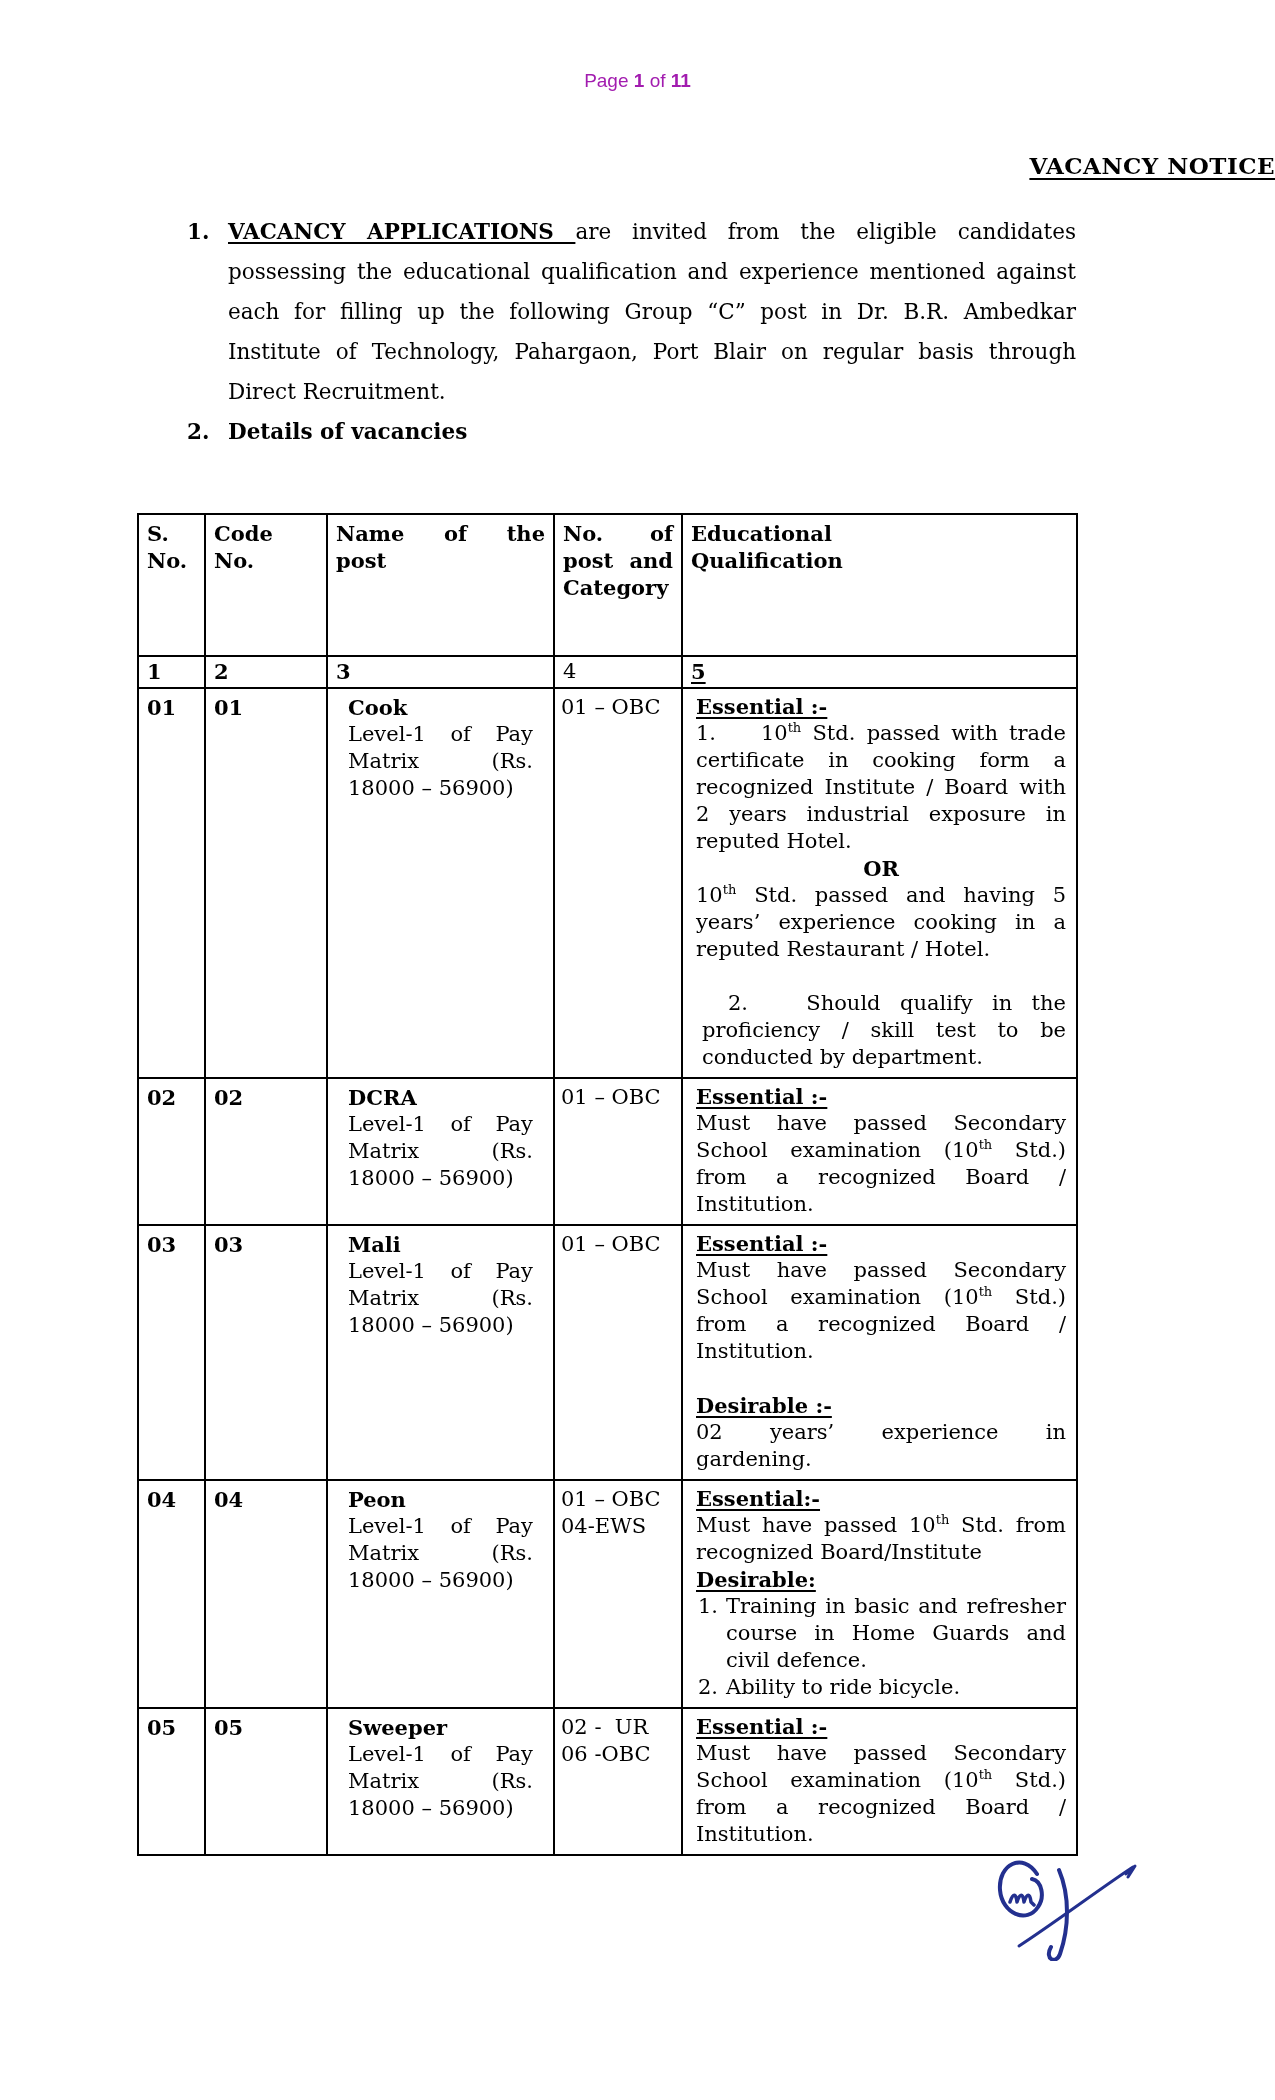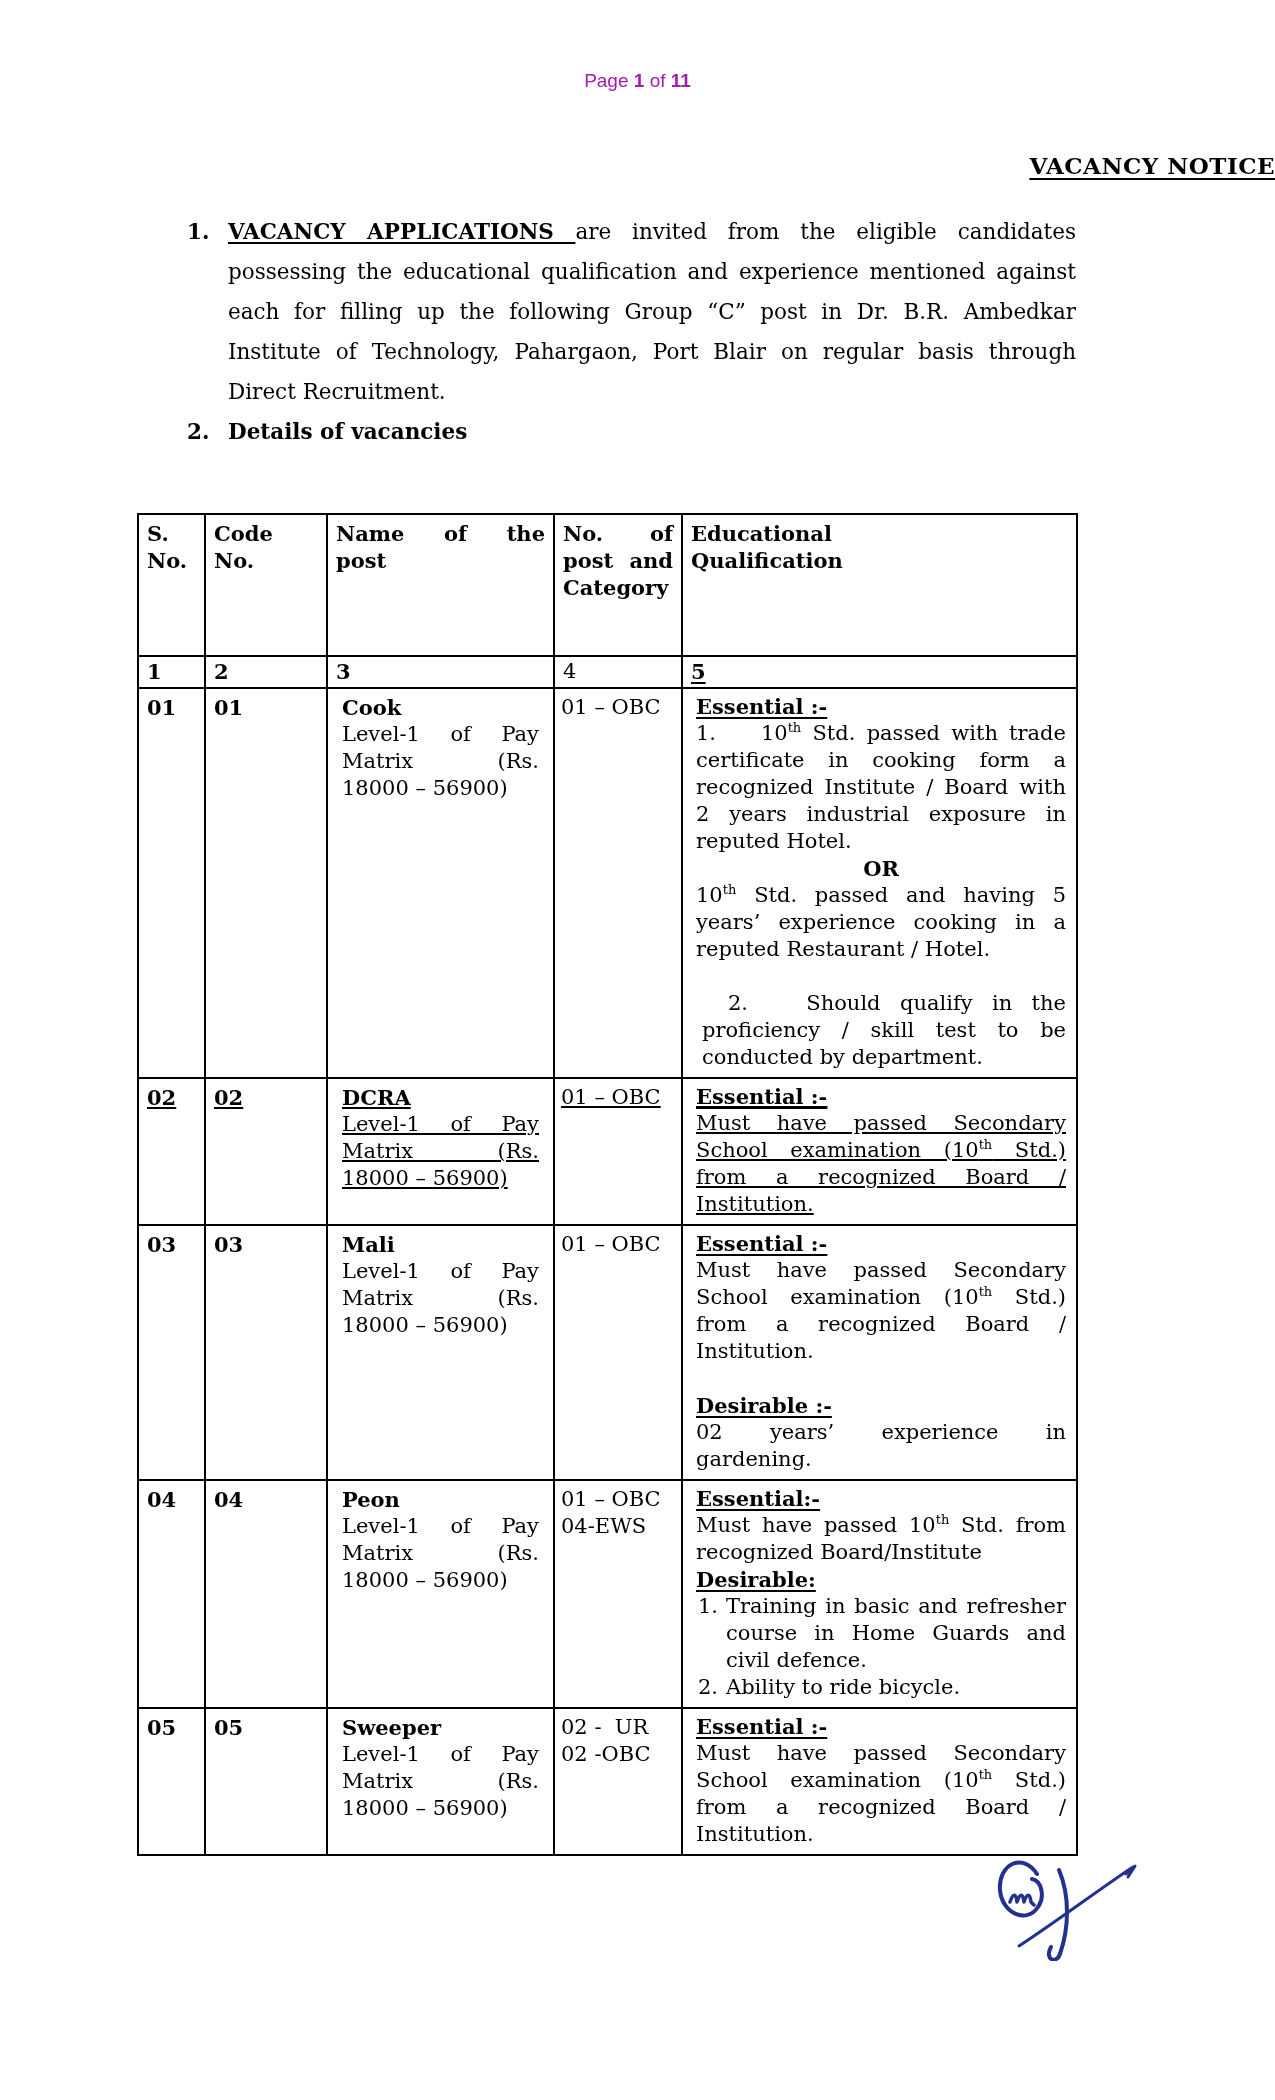--- a/index.html
+++ b/index.html
@@ -70,21 +70,21 @@
     text-align: left;
     font-weight: 400;
   }
   .vtable th { font-weight: 700; height: 142px; }
   .hline { text-align: justify; }
   .hline.spread { text-align-last: justify; }
   .idx td { padding: 1px 8px; height: 28px; }
   .idx .b { font-weight: 700; }
   .idx .u { font-weight: 700; text-decoration: underline; text-underline-offset: 3px; }
   td.sno, td.code { font-weight: 700; }
-  td.namecell { padding: 5px 14px; }
+  td.namecell { padding: 5px 20px; }
   .post-name { font-weight: 700; display: block; }
   .pay-line { text-align: justify; text-align-last: justify; }
   .pay-line.last { text-align-last: left; }
   td.catcell { padding: 5px 6px; }
   td.qualcell { padding: 4px 10px 6px 13px; }
   .qual-h { font-weight: 700; }
   .qual-h span { text-decoration: underline; text-underline-offset: 3px; }
   .qual-p { text-align: justify; }
   .qual-p2 { text-align: justify; text-indent: 26px; padding-left: 6px; }
   .qual-or { text-align: center; font-weight: 700; }
@@ -178,21 +178,21 @@
       <td class="qualcell">
         <div class="qual-h"><span>Essential :-</span></div>
         <div class="qual-p"><span>1.&nbsp;&nbsp;&nbsp;&nbsp;10</span><sup>th</sup><span> Std. passed with trade certificate in cooking form a recognized Institute / Board with 2 years industrial exposure in reputed Hotel.</span></div>
         <div class="qual-or">OR</div>
         <div class="qual-p"><span>10</span><sup>th</sup><span> Std. passed and having 5 years’ experience cooking in a reputed Restaurant / Hotel.</span></div>
         <div class="spacer"></div>
         <div class="qual-p2">2.&nbsp;&nbsp;&nbsp;Should qualify in the proficiency / skill test to be conducted by department.</div>
       </td>
     </tr>
 
-    <tr style="height:135px;text-decoration:underline;">
+    <tr style="height:135px;">
       <td class="sno">02</td>
       <td class="code">02</td>
       <td class="namecell">
         <span class="post-name">DCRA</span>
         <div class="pay-line">Level-1 of Pay</div>
         <div class="pay-line">Matrix (Rs.</div>
         <div class="pay-line last">18000 – 56900)</div>
       </td>
       <td class="catcell">
         <div>01 – OBC</div>
@@ -250,21 +250,21 @@
       <td class="sno">05</td>
       <td class="code">05</td>
       <td class="namecell">
         <span class="post-name">Sweeper</span>
         <div class="pay-line">Level-1 of Pay</div>
         <div class="pay-line">Matrix (Rs.</div>
         <div class="pay-line last">18000 – 56900)</div>
       </td>
       <td class="catcell">
         <div>02 -&nbsp; UR</div>
-        <div>02 -OBC</div>
+        <div>06 -OBC</div>
       </td>
       <td class="qualcell">
         <div class="qual-h"><span>Essential :-</span></div>
         <div class="qual-p"><span>Must have passed Secondary School examination (10</span><sup>th</sup><span> Std.) from a recognized Board / Institution.</span></div>
       </td>
     </tr>
   </tbody>
     </table>
 
   <div class="signature">

